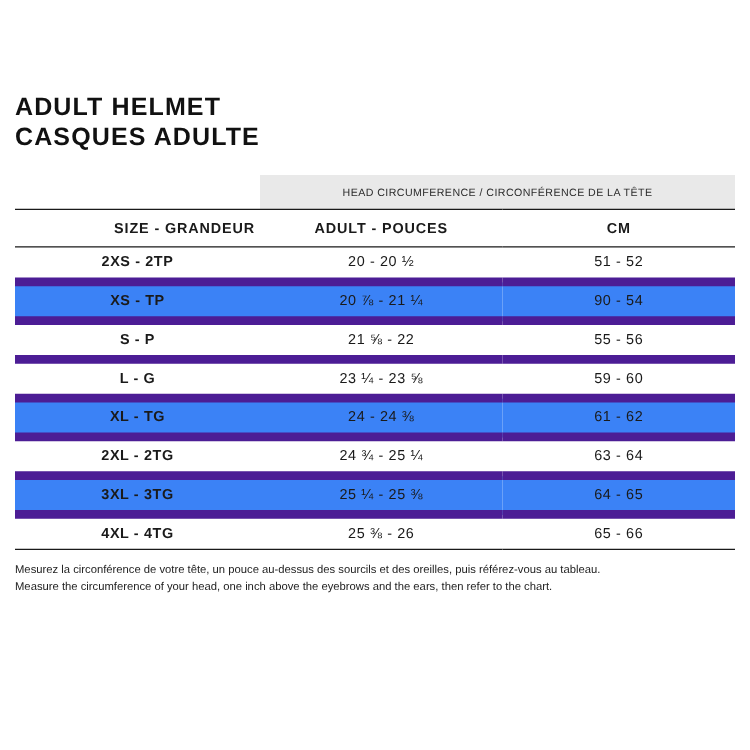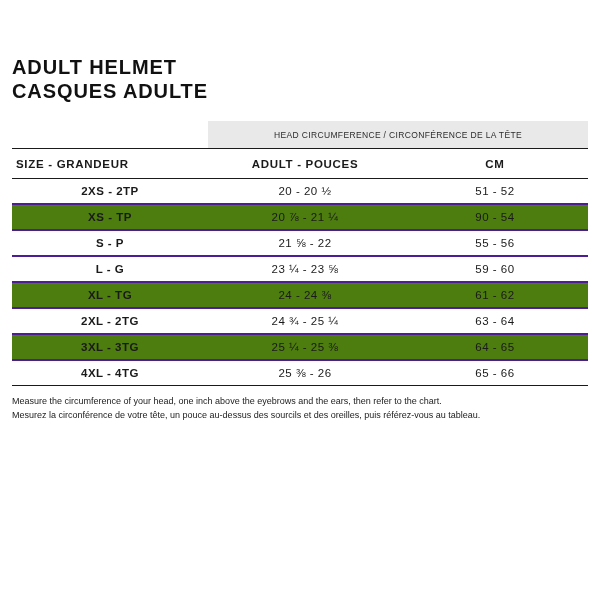--- a/index.html
+++ b/index.html
@@ -12,21 +12,21 @@
     height: 600px;
     font-family: "Liberation Sans", sans-serif;
     color: #1a1a1a;
     overflow: hidden;
   }
   .page {
     position: relative;
     width: 600px;
     height: 600px;
     box-sizing: border-box;
-    padding: 56px 12px 0 12px;
+    padding: 75px 12px 0 12px;
   }
   .titles {
     margin: 0 0 18px 0;
   }
   .title-line {
     font-size: 20px;
     font-weight: bold;
     letter-spacing: 0.9px;
     line-height: 1.18;
     text-transform: uppercase;
@@ -59,30 +59,30 @@
   .colhead {
     font-size: 11.5px;
     font-weight: bold;
     letter-spacing: 0.7px;
     text-align: center;
     padding: 9px 4px 8px 4px;
     border-top: 1.6px solid #1a1a1a;
     border-bottom: 1.6px solid #1a1a1a;
     background: #ffffff;
   }
-  .colhead.first { text-align: left; }
+  .colhead.first { text-align: right; }
 
   td {
     text-align: center;
     padding: 6px 4px 6px 4px;
     font-size: 11.5px;
     letter-spacing: 0.5px;
-    border-bottom: 2px solid #4c1d95;
+    border-bottom: 7px solid #4c1d95;
   }
-  tr.alt td { background: #4d7c0f; }
+  tr.alt td { background: #3b82f6; }
   td.size {
     font-weight: bold;
   }
   td.val {
     font-weight: normal;
   }
   tr.last td { border-bottom: 1.6px solid #1a1a1a; }
   .note {
     margin-top: 9px;
     font-size: 9px;
@@ -155,17 +155,17 @@
       </tr>
       <tr class="last">
         <td class="size">4XL - 4TG</td>
         <td class="val">25 ⅜ - 26</td>
         <td class="val">65 - 66</td>
       </tr>
     </tbody>
   </table>
 
   <div class="note">
+    <div>Mesurez la circonférence de votre tête, un pouce au-dessus des sourcils et des oreilles, puis référez-vous au tableau.</div>
     <div>Measure the circumference of your head, one inch above the eyebrows and the ears, then refer to the chart.</div>
-    <div>Mesurez la circonférence de votre tête, un pouce au-dessus des sourcils et des oreilles, puis référez-vous au tableau.</div>
   </div>
 
 </div>
 
 </body></html>

